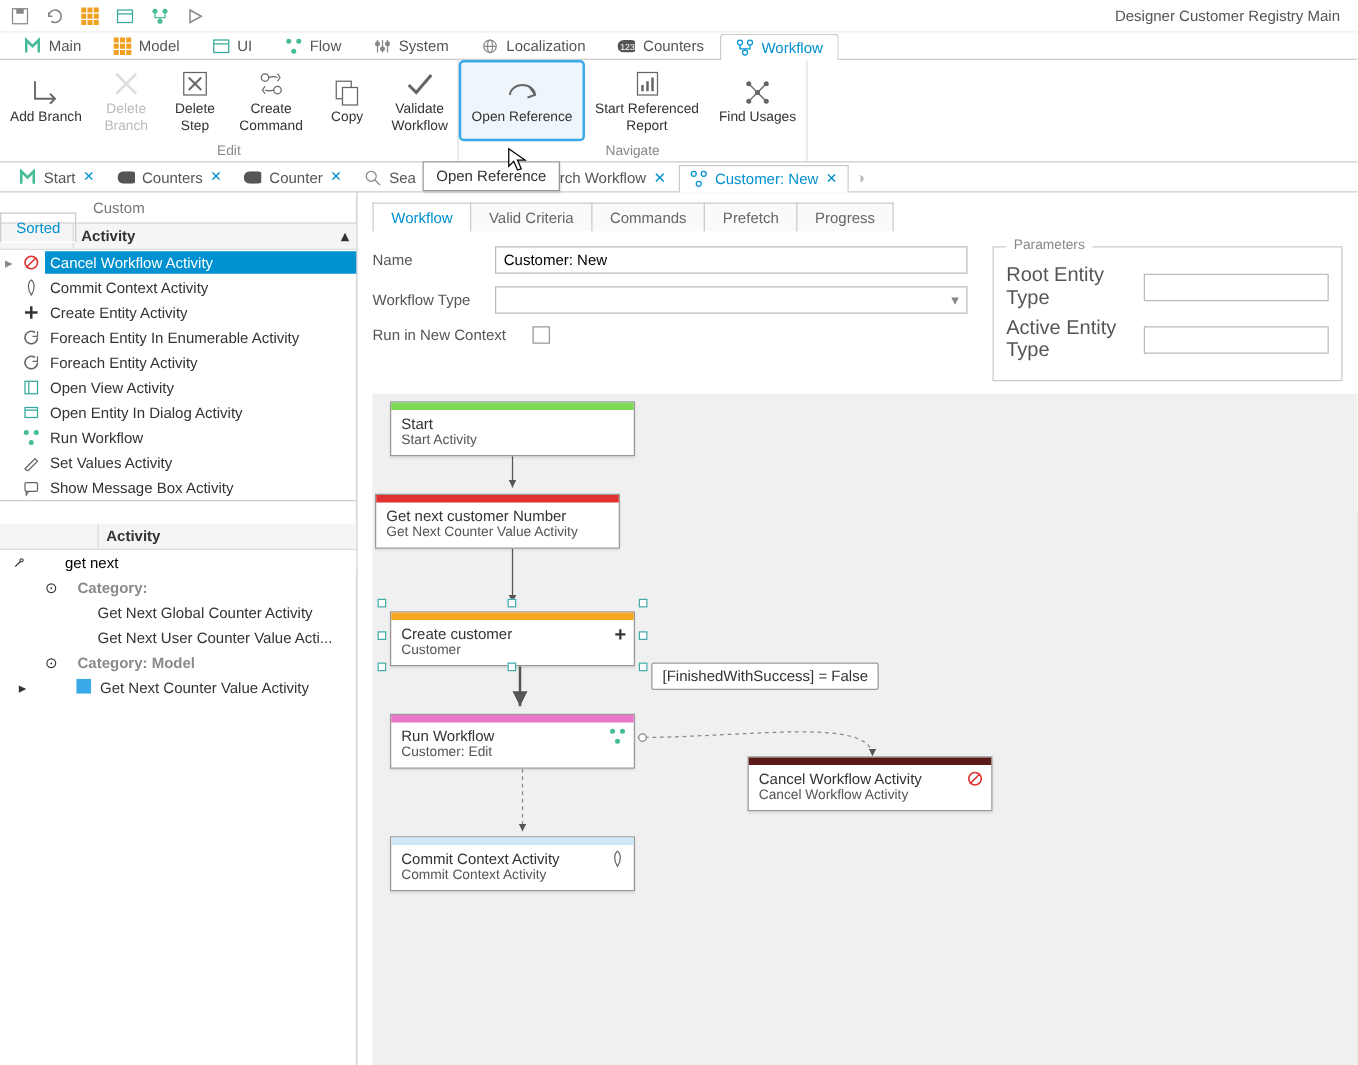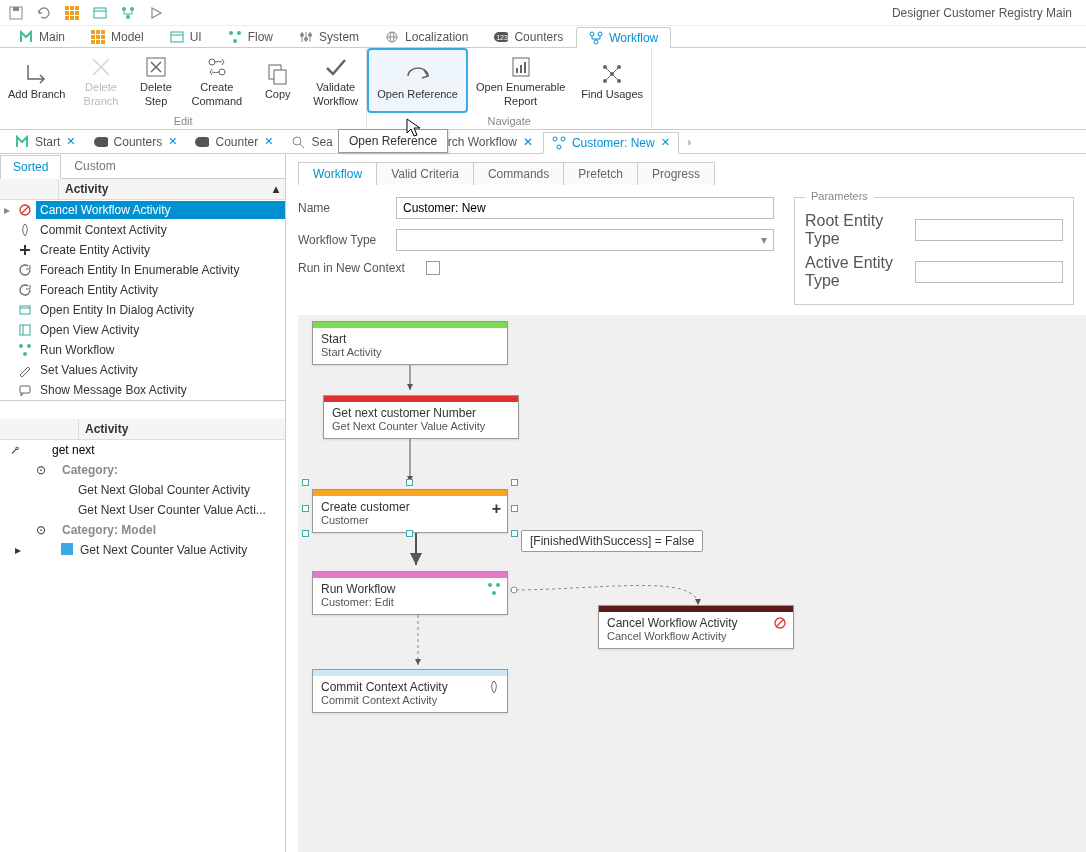--- a/index.html
+++ b/index.html
@@ -40,21 +40,21 @@
   
   .tooltip-box { position:absolute; left:338px; top:-1px; background:#fff; border:1px solid #999; padding:4px 10px; font-size:12px; box-shadow:1px 1px 2px rgba(0,0,0,0.15); z-index:50; }
   
   
   .main-area { display:flex; height:calc(852px - 26px - 22px - 82px - 24px); }
   .side-panel { width:286px; border-right:1px solid #ccc; display:flex; flex-direction:column; }
   .editor-panel { flex:1; display:flex; flex-direction:column; }
   
   .side-tabs { display:flex; border-bottom:1px solid #ccc; }
   .side-tab { padding:4px 12px; font-size:12px; color:#777; cursor:pointer; border:1px solid transparent; }
-  .side-tab.active { border-color:#ccc; border-bottom:1px solid #fff; color:#0091d0; position:relative; top:1px; }
+  .side-tab.active { border-color:#ccc; border-bottom:1px solid #fff; color:#0091d0; position:relative; top:16px; }
   
   .activity-grid { border-bottom:1px solid #ccc; }
   .grid-header { display:flex; align-items:center; background:#f5f5f5; border-bottom:1px solid #ddd; }
   .grid-header .handle { width:36px; }
   .grid-header .handle2 { width:22px; }
   .grid-header .label { flex:1; padding:3px 6px; font-weight:bold; font-size:12px; display:flex; justify-content:space-between; align-items:center; border-left:1px solid #ddd; }
   .grid-row { display:flex; align-items:center; height:20px; }
   .grid-row .handle { width:14px; text-align:center; color:#888; }
   .grid-row .rowicon { width:22px; display:flex; align-items:center; justify-content:center; }
   .grid-row .txt { flex:1; padding:2px 4px; font-size:12px; }
@@ -330,21 +330,21 @@
         </div>
       <div class="ribbon-btn" style="min-width:95px">
           <div class="ricon">
             <svg width="24" height="24">
               <rect x="4" y="3" width="16" height="18" fill="none" stroke="#666"></rect>
               <rect x="7" y="13" width="2" height="5" fill="#666"></rect>
               <rect x="11" y="10" width="2" height="8" fill="#666"></rect>
               <rect x="15" y="7" width="2" height="11" fill="#666"></rect>
             </svg>
           </div>
-          <span style="white-space:pre-line">Open Enumerable
+          <span style="white-space:pre-line">Start Referenced
 Report</span>
         </div>
       <div class="ribbon-btn">
           <div class="ricon">
             <svg width="26" height="26">
               <circle cx="6" cy="6" r="2" fill="#666"></circle>
               <circle cx="20" cy="6" r="2" fill="#666"></circle>
               <circle cx="6" cy="20" r="2" fill="#666"></circle>
               <circle cx="20" cy="20" r="2" fill="#666"></circle>
               <circle cx="13" cy="13" r="2" fill="#666"></circle>
@@ -482,35 +482,35 @@
               <path d="M12 7a5 5 0 1 1-2-4" fill="none" stroke="#666" stroke-width="1.3"></path>
               <path d="M12 2v4h-4" fill="none" stroke="#666"></path>
             </svg>
           </div>
           <div class="txt">Foreach Entity Activity</div>
         </div>
       <div class="grid-row">
           <div class="handle"></div>
           <div class="rowicon">
             <svg width="14" height="14">
+              <rect x="2" y="2" width="10" height="10" fill="none" stroke="#3a9"></rect>
+              <line x1="5" y1="2" x2="5" y2="12" stroke="#3a9"></line>
+            </svg>
+          </div>
+          <div class="txt">Open View Activity</div>
+        </div>
+      <div class="grid-row">
+          <div class="handle"></div>
+          <div class="rowicon">
+            <svg width="14" height="14">
               <rect x="2" y="3" width="10" height="8" fill="none" stroke="#3a9"></rect>
               <line x1="2" y1="5" x2="12" y2="5" stroke="#3a9"></line>
             </svg>
           </div>
           <div class="txt">Open Entity In Dialog Activity</div>
-        </div>
-      <div class="grid-row">
-          <div class="handle"></div>
-          <div class="rowicon">
-            <svg width="14" height="14">
-              <rect x="2" y="2" width="10" height="10" fill="none" stroke="#3a9"></rect>
-              <line x1="5" y1="2" x2="5" y2="12" stroke="#3a9"></line>
-            </svg>
-          </div>
-          <div class="txt">Open View Activity</div>
         </div>
       <div class="grid-row">
           <div class="handle"></div>
           <div class="rowicon">
             <svg width="14" height="14">
               <circle cx="3" cy="3" r="2" fill="#4b9"></circle>
               <circle cx="11" cy="3" r="2" fill="#4b9"></circle>
               <circle cx="7" cy="11" r="2" fill="#4b9"></circle>
             </svg>
           </div>
@@ -632,21 +632,21 @@
         <circle cx="216" cy="275" r="3" fill="#fff" stroke="#888"></circle>
         <path d="M120 300 L120 350" fill="none" stroke="#888" stroke-dasharray="3,3" marker-end="url(#ah)"></path>
       </svg>
 
       <div class="wf-node" style="left:14px; top:6px">
         <div class="bar" style="background:#7ed957"></div>
         <div class="title">Start</div>
         <div class="sub">Start Activity</div>
       </div>
 
-      <div class="wf-node" style="left:25px; top:80px">
+      <div class="wf-node" style="left:2px; top:80px">
         <div class="bar" style="background:#e03030"></div>
         <div class="title">Get next customer Number</div>
         <div class="sub">Get Next Counter Value Activity</div>
       </div>
 
       <div class="wf-node selected" style="left:14px; top:174px">
         <div class="bar" style="background:#f5a623"></div>
         <div class="title">Create customer</div>
         <div class="sub">Customer</div>
         <div class="node-icon plus-icon">+</div>

